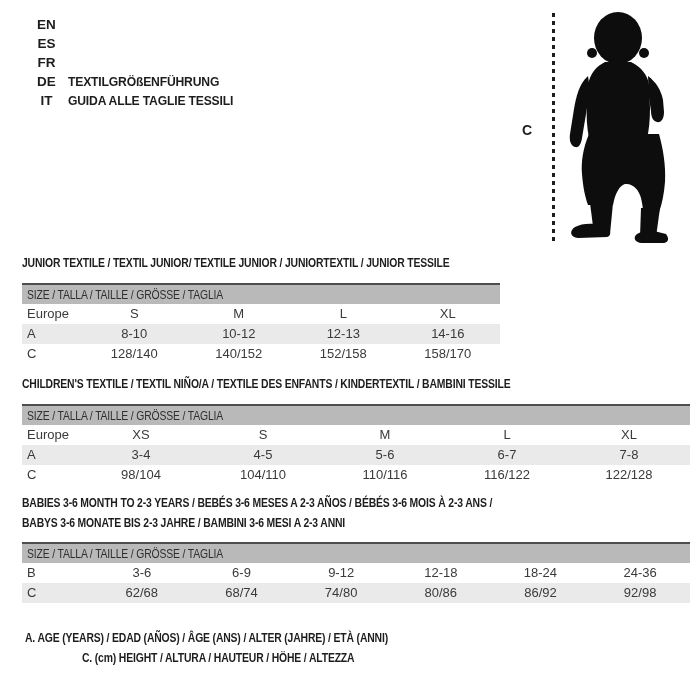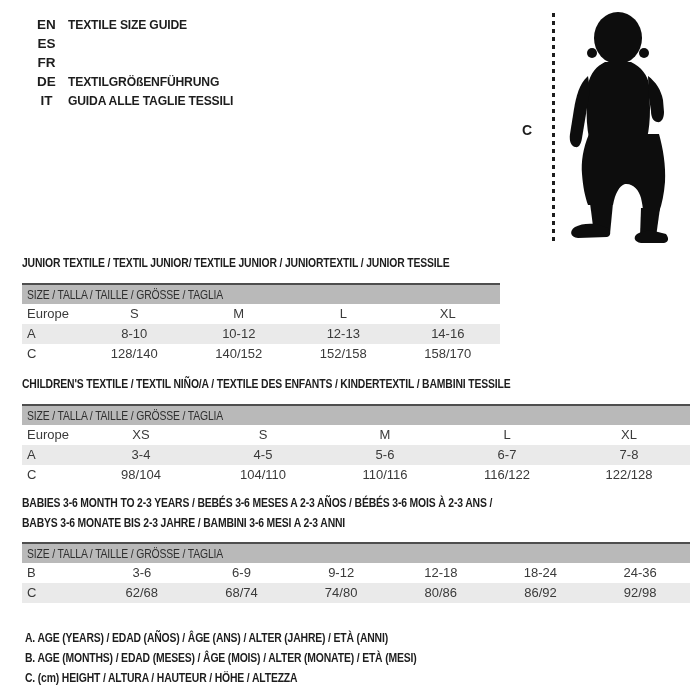--- a/index.html
+++ b/index.html
@@ -44,31 +44,30 @@
   .tbl td.val{text-align:center;}
   #t1{top:255px;width:478px;}
   #t2{top:376px;width:668px;}
   #t3{top:493px;width:668px;}
   #t1 col.lblcol{width:60px;}
   #t2 col.lblcol{width:58px;}
   #t3 col.lblcol{width:70px;}
 
   
   .legend{position:absolute;left:25px;top:628px;font-size:13px;font-weight:700;}
-  .legend-line{height:20px;line-height:20px;white-space:nowrap;}
+  .legend-line{height:20px;line-height:20px;white-space:nowrap;text-align:center;}
 </style>
 </head>
 <body>
 
 <div class="screen">
 
   <div class="lang-block">
     <div class="lang-row">
       <span class="lang-code">EN</span>
-      <span class="lang-title"><span class="cond-m">TEXTILE SIZE GUIDE</span></span>
     </div>
     <div class="lang-row">
       <span class="lang-code">ES</span>
     </div>
     <div class="lang-row">
       <span class="lang-code">FR</span>
     </div>
     <div class="lang-row">
       <span class="lang-code">DE</span>
       <span class="lang-title"><span class="cond-m">TEXTILGRÖßENFÜHRUNG</span></span>
@@ -201,17 +200,16 @@
         <td class="val">80/86</td>
         <td class="val">86/92</td>
         <td class="val">92/98</td>
       </tr>
     </tbody>
       </table>
   </div>
 
   <div class="legend">
     <div class="legend-line"><span class="cond">A. AGE (YEARS) / EDAD (AÑOS) / ÂGE (ANS) / ALTER (JAHRE) / ETÀ (ANNI)</span></div>
-    <div class="legend-line"><span class="cond">B. AGE (MONTHS) / EDAD (MESES) / ÂGE (MOIS) / ALTER (MONATE) / ETÀ (MESI)</span></div>
     <div class="legend-line"><span class="cond">C. (cm) HEIGHT / ALTURA / HAUTEUR / HÖHE / ALTEZZA</span></div>
   </div>
 
 </div>
 
 </body></html>

